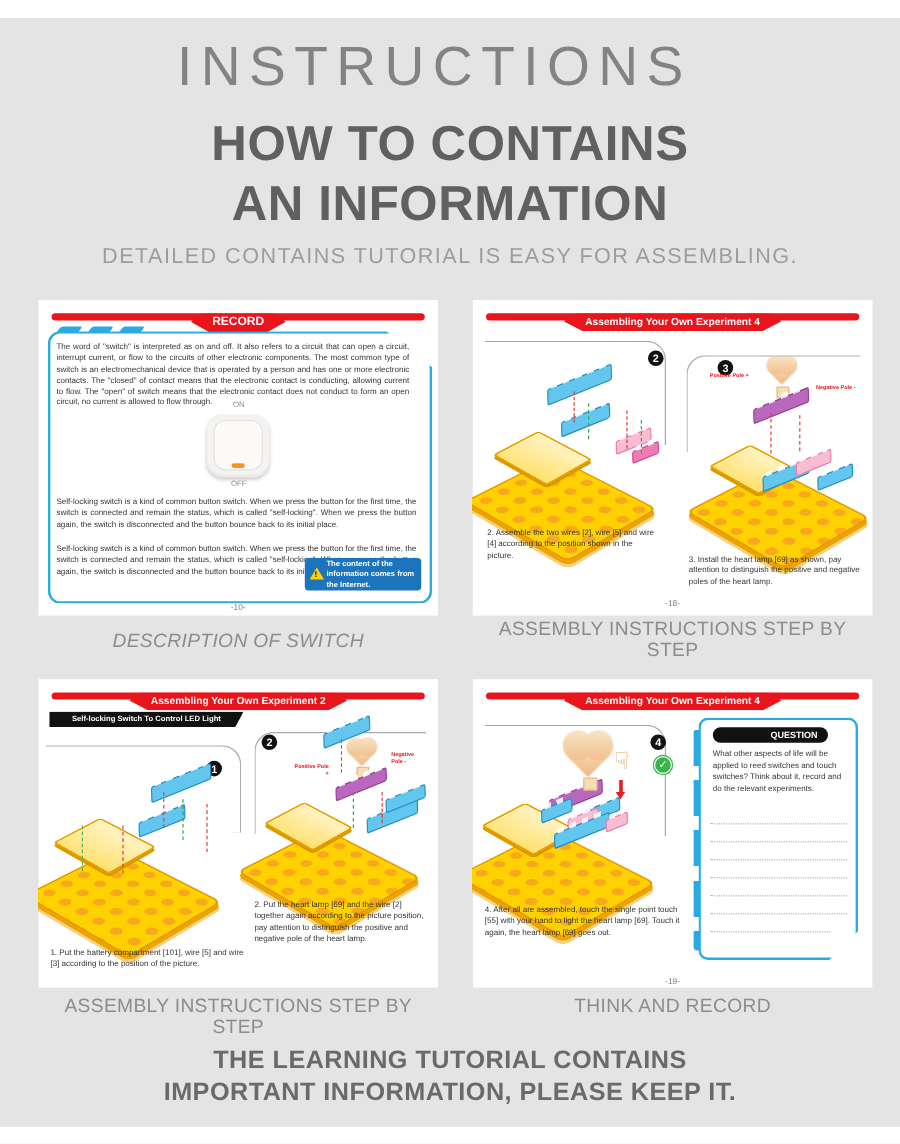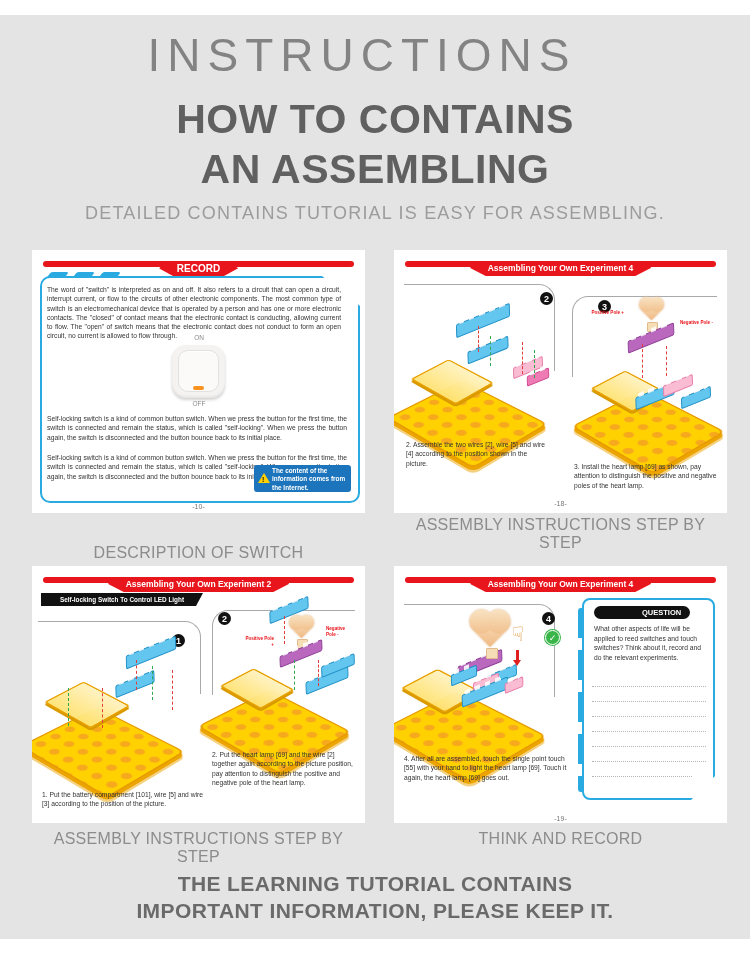--- a/index.html
+++ b/index.html
@@ -18,21 +18,21 @@
 
   
   .card{position:absolute;width:333px;background:#fff;overflow:hidden;}
   .card-tl{left:32px;top:250px;height:263px;}
   .card-tr{left:394px;top:250px;height:263px;}
   .card-bl{left:32px;top:566px;height:257px;}
   .card-br{left:394px;top:566px;height:257px;}
 
   .caption{position:absolute;width:333px;text-align:center;font-size:16px;
     color:#8C8C8C;letter-spacing:.3px;}
-  .cap-1l{left:32px;top:544px;} .cap-1r{left:394px;top:516px;}
+  .cap-1l{left:32px;top:526px;font-style:italic;} .cap-1r{left:394px;top:516px;}
   .cap-2l{left:32px;top:830px;} .cap-2r{left:394px;top:830px;}
 
   .ftr{position:absolute;left:0;width:750px;text-align:center;font-size:21px;
     font-weight:bold;color:#6A6A6A;letter-spacing:.4px;}
   .ftr-1{top:872px;} .ftr-2{top:899px;}
 
   
   .ribbon{position:absolute;left:11px;top:11px;width:311px;height:6px;
     background:#E8151C;border-radius:3px;}
   .ribbon .bulge{position:absolute;left:50%;top:0;transform:translateX(-50%);
@@ -137,21 +137,21 @@
   .steptext{position:absolute;font-size:6.7px;line-height:1.4;color:#333;}
 </style>
 </head>
 <body>
 
 <div class="page">
   <div class="bg-band"></div>
 
   <div class="hdr-title">INSTRUCTIONS</div>
   <div class="hdr-line hdr-l1">HOW TO CONTAINS</div>
-  <div class="hdr-line hdr-l2">AN ASSEMBLING</div>
+  <div class="hdr-line hdr-l2">AN INFORMATION</div>
   <div class="hdr-tag">DETAILED CONTAINS TUTORIAL IS EASY FOR ASSEMBLING.</div>
 
   <div class="card card-tl">
     <div class="ribbon">
       <div class="bulge">RECORD</div>
     </div>
     <div class="clip-tab" style="left:16px;"></div>
     <div class="clip-tab" style="left:42px;"></div>
     <div class="clip-tab" style="left:68px;"></div>
     <div class="bluebox"></div>

